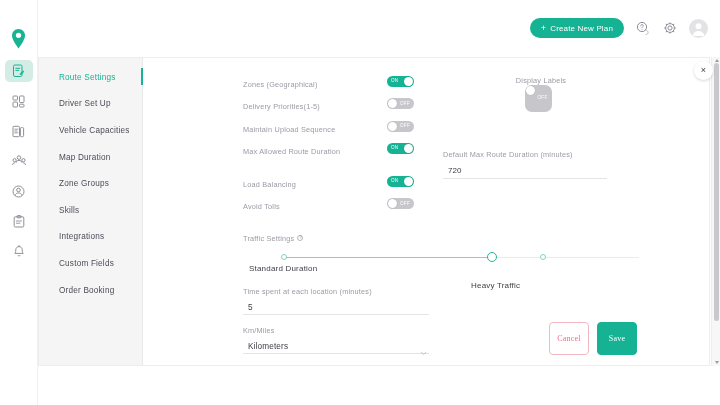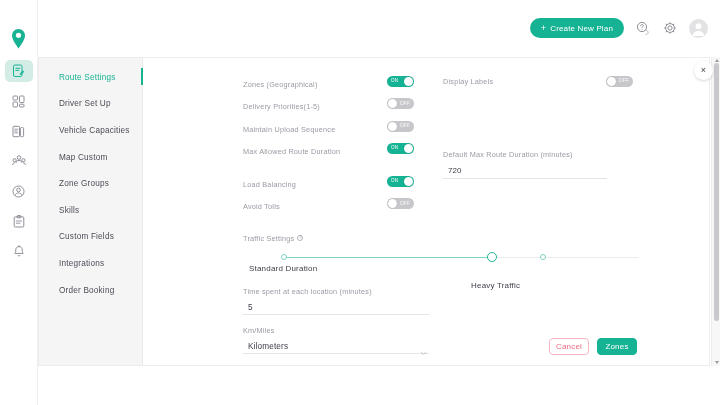--- a/index.html
+++ b/index.html
@@ -86,21 +86,21 @@
   .toggle.on { background: #15b293; justify-content: flex-start; padding-left: 4px; }
   .toggle.off { background: #c6c6cb; justify-content: flex-end; padding-right: 4px; }
   .toggle .ttxt { font-size: 4.6px; color: #ffffff; letter-spacing: .3px; line-height:1; }
   .toggle .knob {
     position: absolute; top: 1px; width: 9px; height: 9px; border-radius: 50%;
     background: #ffffff; box-shadow: 0 0 1px rgba(0,0,0,.25);
   }
   .toggle.on .knob { right: 1px; }
   .toggle.off .knob { left: 1px; }
 
-  .tright-row { display:flex; align-items:center; justify-content: space-between; }
+  .tright-row { display:flex; align-items:center; justify-content: space-between; flex-direction: column; }
   .duration-field { margin-top: 5px; width: 164px; }
   .duration-field .dval {
     font-size: 8px; color: #3d3d47; padding: 0 0 3px 5px;
     border-bottom: 1px solid #e4e4e6;
   }
 
   .spacer-sm { height: 11px; }
 
   
   .traffic { margin-top: 13px; }
@@ -152,23 +152,23 @@
   }
   .field .fval { font-size: 8.2px; color: #3d3d47; letter-spacing: .15px; }
   .chev { width: 7px; height: 7px; opacity: .45; }
 
   
   .actions {
     position: absolute; right: 72px; bottom: 10px;
     display: flex; gap: 8px; align-items: center;
   }
   .btn {
-    height: 17px; border-radius: 4px; font-size: 8px; letter-spacing: .2px;
+    height: 33px; border-radius: 4px; font-size: 8px; letter-spacing: .2px;
     display: flex; align-items: center; justify-content: center; cursor: pointer;
-    font-family: Liberation Sans, sans-serif;
+    font-family: Liberation Serif, serif;
   }
   .btn-cancel { width: 40px; background: #fff; border: 1px solid #f4b8c2; color: #ef6b82; }
   .btn-save { width: 40px; background: #15b293; border: 1px solid #15b293; color: #fff; }
 
   
   .close-btn {
     position: absolute; left: 694px; top: 61px; width: 19px; height: 19px;
     border-radius: 50%; background: #ffffff; box-shadow: 0 1px 3px rgba(0,0,0,.16);
     display: flex; align-items: center; justify-content: center; cursor: pointer;
     z-index: 5; font-size: 9px; color: #3d3d47; line-height: 1;
@@ -309,33 +309,33 @@
       <div class="side-item active">
           <span>Route Settings</span>
         </div>
       <div class="side-item">
           <span>Driver Set Up</span>
         </div>
       <div class="side-item">
           <span>Vehicle Capacities</span>
         </div>
       <div class="side-item">
-          <span>Map Custom</span>
+          <span>Map Duration</span>
         </div>
       <div class="side-item">
           <span>Zone Groups</span>
         </div>
       <div class="side-item">
           <span>Skills</span>
         </div>
       <div class="side-item">
+          <span>Integrations</span>
+        </div>
+      <div class="side-item">
           <span>Custom Fields</span>
-        </div>
-      <div class="side-item">
-          <span>Integrations</span>
         </div>
       <div class="side-item">
           <span>Order Booking</span>
         </div>
     </div>
 
     <div class="modal-body">
       <div class="form">
 
         <div class="trow">
@@ -463,21 +463,21 @@
           <div class="field">
             <div class="flabel">Country</div>
 
           </div>
 
         </div>
       </div>
 
       <div class="actions">
         <button class="btn btn-cancel">Cancel</button>
-        <button class="btn btn-save">Zones</button>
+        <button class="btn btn-save">Save</button>
       </div>
     </div>
   </div>
 
   <div class="close-btn">×</div>
 
   <div class="scrollbar">
     <span class="scroll-arrow up"></span>
     <div class="scroll-thumb"></div>
     <span class="scroll-arrow dn"></span>

